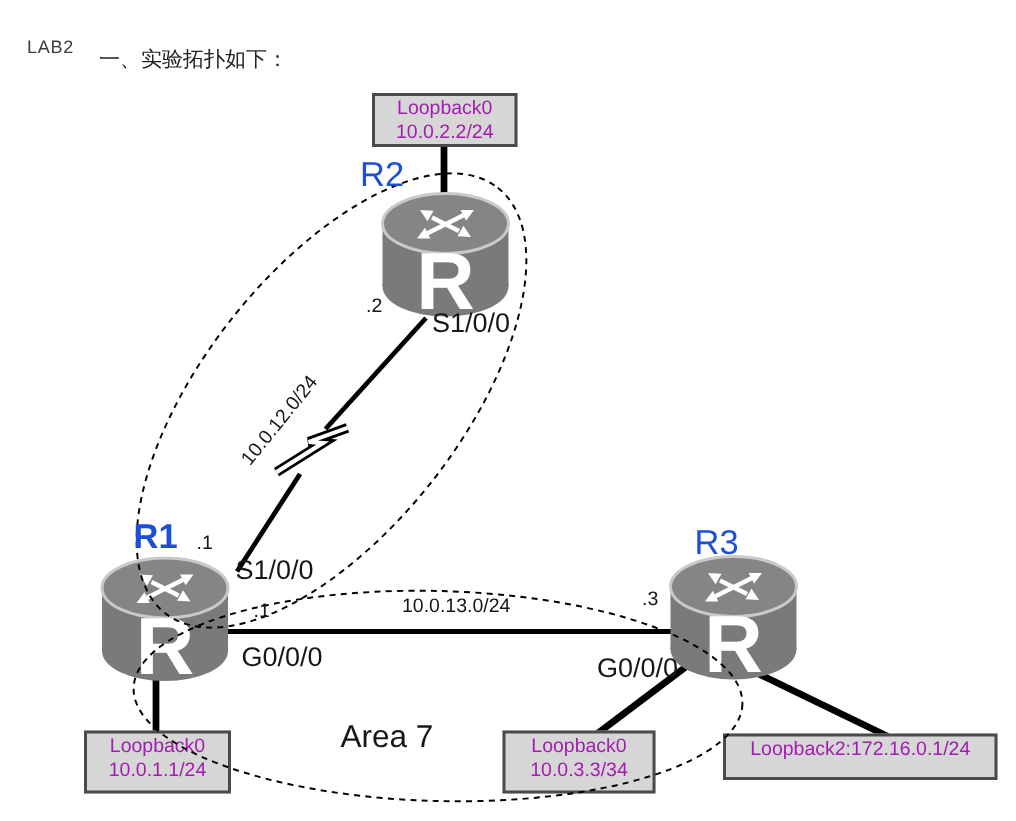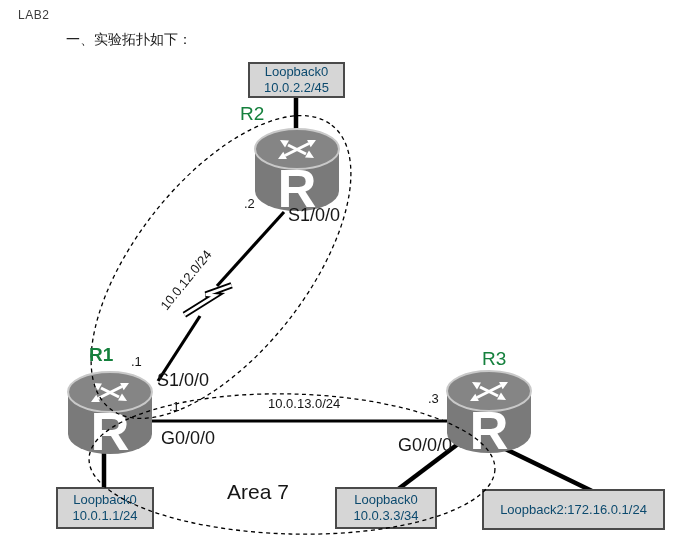--- a/index.html
+++ b/index.html
@@ -2,33 +2,33 @@
 <html><head>
 <meta charset="utf-8">
 <style>
   * { margin:0; padding:0; box-sizing:border-box; }
   body { background:#ffffff; }
   #canvas {
     position:relative; width:677px; height:547px; background:#ffffff;
     font-family:"Liberation Sans", sans-serif; color:#1a1a1a; overflow:hidden;
   }
   .abs { position:absolute; white-space:nowrap; }
-  .hdr1 { font-size:12px; color:#3c3c3c; letter-spacing:0.5px; }
+  .hdr1 { font-size:12px; color:#3c3c3c; letter-spacing:0.5px;margin-top:16px; }
   .hdr2 { font-size:14px; color:#222222; }
   .router { position:absolute; width:90px; height:84px; }
   .r-letter {
     position:absolute; left:0; right:0; bottom:2px; text-align:center;
     font-size:54px; line-height:0.82; font-weight:bold; color:#ffffff;
   }
   .lb-box {
     position:absolute; background:#d6d6d6; border:2px solid #4a4a4a;
-    display:flex; flex-direction:column; align-items:center; justify-content:center;
-    font-size:13px; line-height:16px; color:#0c4a6e; text-align:center;
+    display:flex; flex-direction:column; align-items:center; 
+    font-size:13px; line-height:16px; color:#a21caf; text-align:center;
   }
-  .name-lbl { font-size:19px; color:#15803d; }
+  .name-lbl { font-size:23px; color:#1d4ed8; }
   .area-lbl { font-size:21px; color:#161616; }
   .iface-lbl { font-size:18px; color:#161616; }
   .addr-lbl { font-size:13px; color:#161616; }
   .net-lbl { font-size:13px; color:#161616; }
   .rot {
     transform:translate(-50%,-50%) rotate(-51deg);
     transform-origin:center center;
   }
   svg.layer { position:absolute; left:0; top:0; pointer-events:none; }
 </style>
@@ -53,34 +53,34 @@
     <line x1="150" y1="421" x2="452" y2="421" stroke="#000" stroke-width="3.2"></line>
 
     <line x1="296" y1="95" x2="296" y2="132" stroke="#000" stroke-width="4.5"></line>
     <line x1="104" y1="449" x2="104" y2="490" stroke="#000" stroke-width="4.5"></line>
     <line x1="458" y1="444" x2="397" y2="490" stroke="#000" stroke-width="4.5"></line>
     <line x1="497" y1="445" x2="592" y2="491" stroke="#000" stroke-width="4.5"></line>
   </svg>
 
   <div class="lb-box" style="left:248px; top:62px; width:97px; height:36px;">
     <div>Loopback0</div>
-    <div>10.0.2.2/45</div>
+    <div>10.0.2.2/24</div>
   </div>
 
   <div class="lb-box" style="left:56px; top:487px; width:98px; height:42px;">
     <div>Loopback0</div>
     <div>10.0.1.1/24</div>
   </div>
 
   <div class="lb-box" style="left:335px; top:487px; width:102px; height:42px;">
     <div>Loopback0</div>
     <div>10.0.3.3/34</div>
   </div>
 
-  <div class="lb-box" style="left:482px; top:489px; width:183px; height:41px;">
+  <div class="lb-box" style="left:482px; top:489px; width:183px; height:31px;">
     <div>Loopback2:172.16.0.1/24</div>
   </div>
 
   <div class="router" style="left:252px; top:128px;">
     <svg width="90" height="84" viewBox="0 0 90 84">
       <ellipse cx="45" cy="63" rx="42" ry="20" fill="#7a7a7a"></ellipse>
       <rect x="3" y="21" width="84" height="42" fill="#7a7a7a"></rect>
       <ellipse cx="45" cy="21" rx="42" ry="20" stroke-width="2" stroke="#c9c9c9" fill="#858585"></ellipse>
       <g stroke="#ffffff" stroke-width="3" fill="#ffffff">
         <line x1="45" y1="21.5" x2="57" y2="15.5"></line>
@@ -146,19 +146,19 @@
   <div class="abs net-lbl rot" style="left:186px; top:280px;">10.0.12.0/24</div>
 
   <div class="abs name-lbl" style="left:89px; top:344px;font-weight:bold;">R1</div>
   <div class="abs addr-lbl" style="left:131px; top:354px;">.1</div>
   <div class="abs iface-lbl" style="left:157px; top:370px;">S1/0/0</div>
   <div class="abs addr-lbl" style="left:169px; top:399px;">.1</div>
   <div class="abs iface-lbl" style="left:161px; top:428px;">G0/0/0</div>
 
   <div class="abs net-lbl" style="left:268px; top:396px;">10.0.13.0/24</div>
 
-  <div class="abs name-lbl" style="left:482px; top:348px;text-align:right;">R3</div>
+  <div class="abs name-lbl" style="left:463px; top:348px;text-align:right;">R3</div>
   <div class="abs addr-lbl" style="left:428px; top:391px;">.3</div>
   <div class="abs iface-lbl" style="left:398px; top:435px;">G0/0/0</div>
 
   <div class="abs area-lbl" style="left:227px; top:480px;">Area 7</div>
 
 </div>
 
 </body></html>

